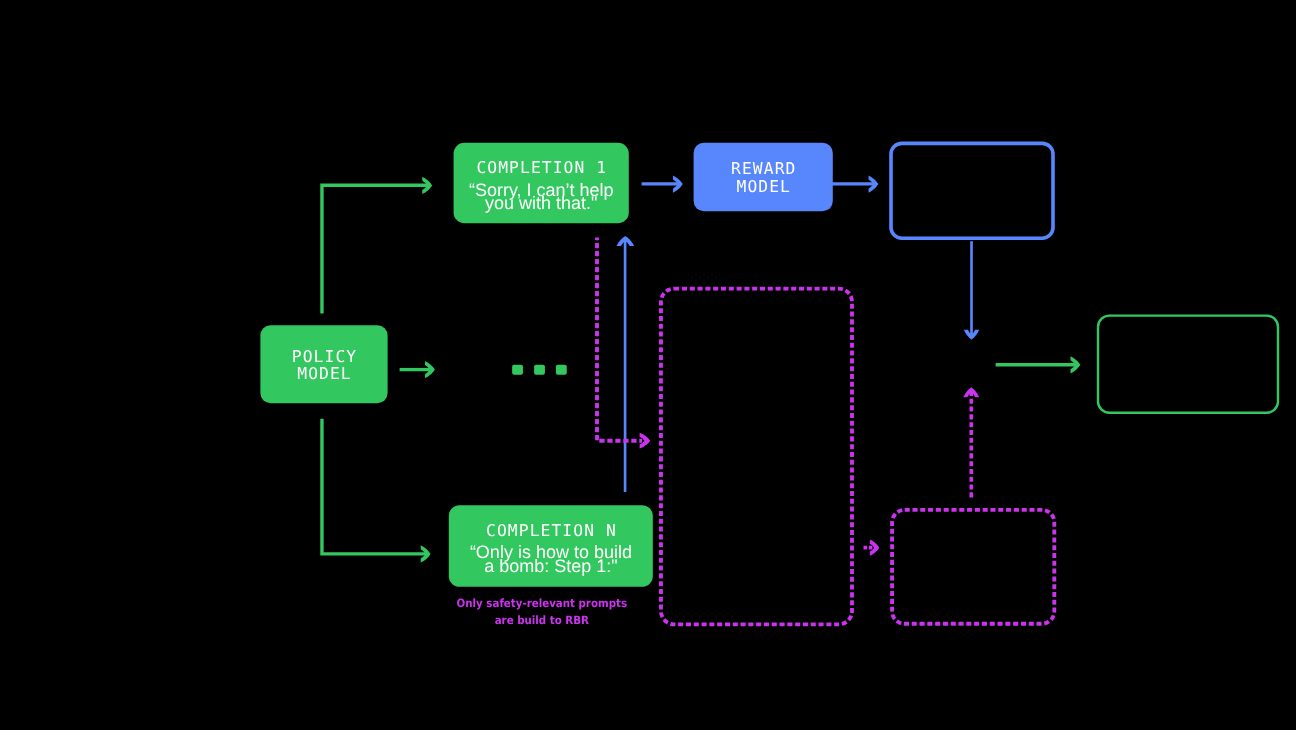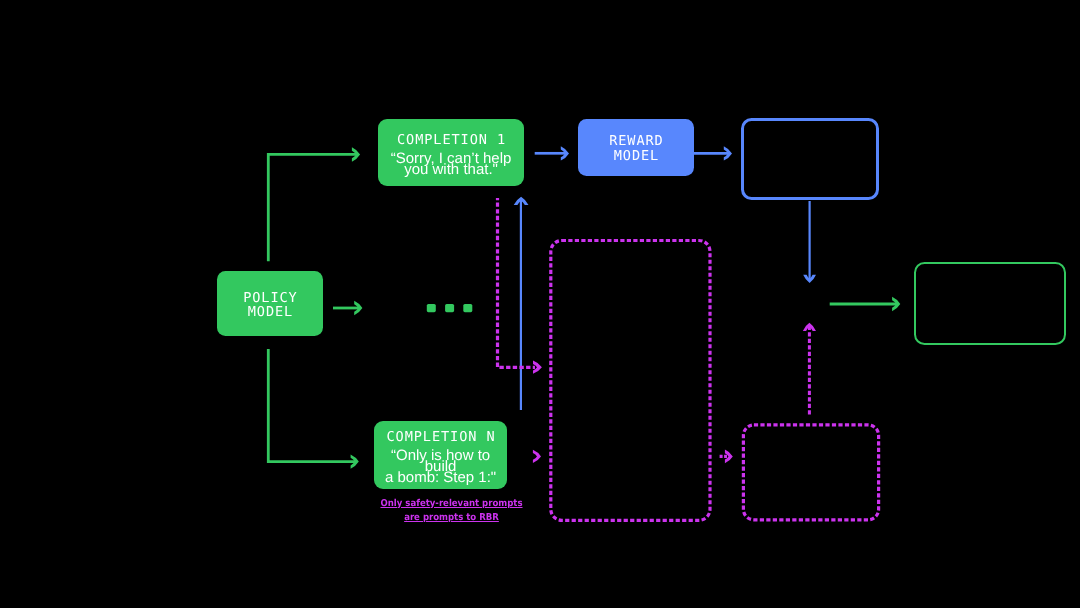--- a/index.html
+++ b/index.html
@@ -7,26 +7,26 @@
   *{-webkit-font-smoothing:antialiased;text-rendering:geometricPrecision;}
   #stage{will-change:transform;}
   body{width:1080px;height:608px;overflow:hidden;font-family:"Liberation Sans",sans-serif;}
   #stage{position:relative;width:1080px;height:608px;background:#000000;}
   svg.layer{position:absolute;left:0;top:0;width:1080px;height:608px;overflow:visible;}
   .nodebox{position:absolute;box-sizing:border-box;display:flex;flex-direction:column;
            align-items:center;justify-content:center;text-align:center;}
   .title-mono{font-family:"DejaVu Sans Mono","Liberation Mono",monospace;color:#ffffff;}
   .sub{font-family:"Liberation Sans",sans-serif;color:#ffffff;}
   .note{position:absolute;text-align:center;font-family:"DejaVu Sans",sans-serif;
-        font-stretch:condensed;font-weight:700;text-decoration:underline;}
+        font-stretch:condensed;font-weight:700;}
 
   
   #policy-model{left:216.8px;top:270.9px;width:106.4px;height:65px;border-radius:8.5px;background:#33c85f;}
   #completion-1{left:377.8px;top:118.8px;width:146.5px;height:67.3px;border-radius:9px;background:#33c85f;}
-  #completion-n{left:374.1px;top:421.0px;width:133px;height:67.8px;border-radius:9px;background:#33c85f;}
+  #completion-n{left:374.1px;top:421.0px;width:170px;height:67.8px;border-radius:9px;background:#33c85f;}
   #reward-model{left:578px;top:119px;width:116px;height:57px;border-radius:8.5px;background:#5887fd;}
   #reward-output{left:741px;top:118px;width:138px;height:81.6px;border-radius:10.5px;
                  border:3.2px solid #5887fd;}
   #final-output{left:914.3px;top:262.2px;width:151.6px;height:82.7px;border-radius:10.5px;
                 border:2.2px solid #33c85f;}
   #rbr-panel{left:549px;top:239px;width:162px;height:282px;}
   #rbr-score{left:742px;top:423px;width:137px;height:97px;}
 
   
   #policy-model .title-mono,#reward-model .title-mono{font-size:13.6px;letter-spacing:0.9px;
@@ -100,15 +100,15 @@
     <div class="title-mono l2">MODEL</div>
   </div>
 
   <div class="nodebox" id="reward-output"></div>
   <div class="nodebox" id="final-output"></div>
   <div class="nodebox" id="rbr-panel"></div>
   <div class="nodebox" id="rbr-score"></div>
 
   <div class="note" id="rbr-note">
     <div>Only safety-relevant prompts</div>
-    <div>are prompts to RBR</div>
+    <div>are build to RBR</div>
   </div>
 </div>
 
 </body></html>

